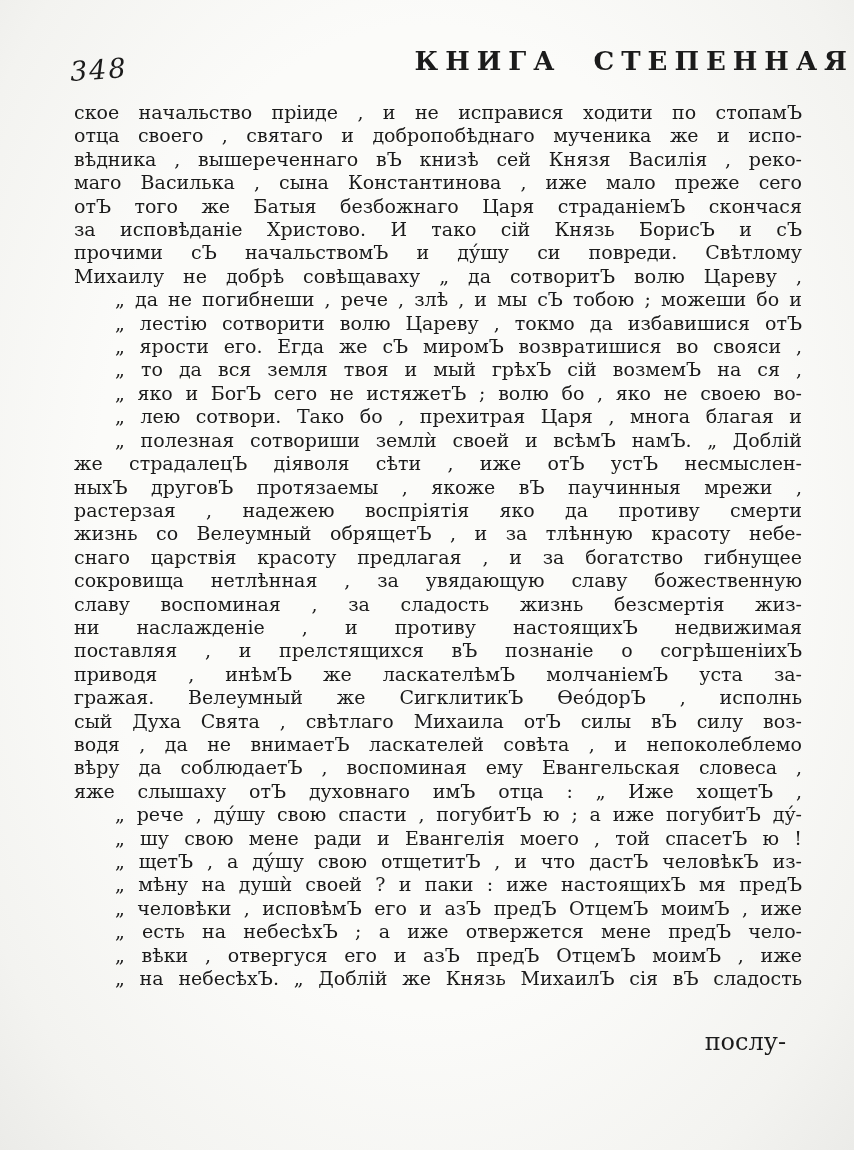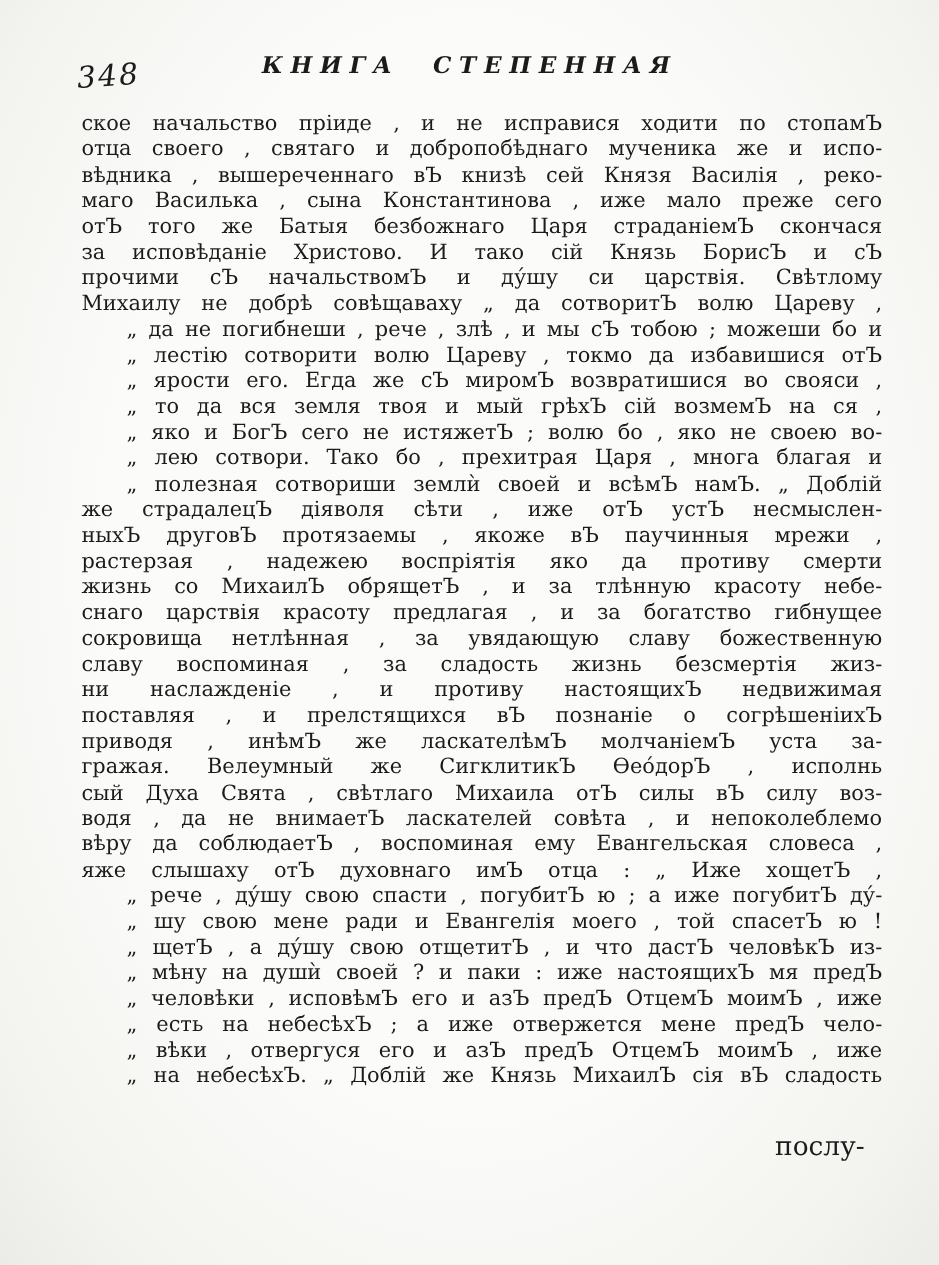--- a/index.html
+++ b/index.html
@@ -31,24 +31,23 @@
     font-size: 27px;
     font-style: italic;
     letter-spacing: 2px;
     transform: rotate(-4deg);
   }
   .head-title {
     position: absolute;
     left: 0;
     right: 0;
     top: 2px;
-    text-align: center;
-    font-size: 21px;
+    text-align: right;
+    font-size: 26px;
     font-weight: bold;
-    font-style: italic;
     letter-spacing: 7px;
     word-spacing: 16px;
     white-space: nowrap;
   }
   .text-block {
     position: absolute;
     left: 74px;
     top: 101px;
     width: 728px;
   }
@@ -84,33 +83,33 @@
     <div class="head-title">КНИГА СТЕПЕННАЯ</div>
   </div>
 
   <div class="text-block">
       <div class="line">ское начальство пріиде , и не исправися ходити по стопамЪ</div>
       <div class="line">отца своего , святаго и добропобѣднаго мученика же и испо-</div>
       <div class="line">вѣдника , вышереченнаго вЪ книзѣ сей Князя Василія , реко-</div>
       <div class="line">маго Василька , сына Константинова , иже мало преже сего</div>
       <div class="line">отЪ того же Батыя безбожнаго Царя страданіемЪ скончася</div>
       <div class="line">за исповѣданіе Христово.  И тако сій Князь БорисЪ и сЪ</div>
-      <div class="line">прочими сЪ начальствомЪ и ду́шу си царствія.  Свѣтлому</div>
+      <div class="line">прочими сЪ начальствомЪ и ду́шу си повреди.  Свѣтлому</div>
       <div class="line">Михаилу не добрѣ совѣщаваху „ да сотворитЪ волю Цареву ,</div>
       <div class="line hang">„ да не погибнеши , рече , злѣ , и мы сЪ тобою ; можеши бо и</div>
       <div class="line hang">„ лестію сотворити волю Цареву , токмо да избавишися отЪ</div>
       <div class="line hang">„ ярости его.  Егда же сЪ миромЪ возвратишися во свояси ,</div>
       <div class="line hang">„ то да вся земля твоя и мый грѣхЪ сій возмемЪ на ся ,</div>
       <div class="line hang">„ яко и БогЪ сего не истяжетЪ ; волю бо , яко не своею во-</div>
       <div class="line hang">„ лею сотвори.  Тако бо , прехитрая Царя , многа благая и</div>
       <div class="line hang">„ полезная сотвориши землѝ своей и всѣмЪ намЪ. „  Доблій</div>
       <div class="line">же страдалецЪ діяволя сѣти ,  иже отЪ устЪ несмыслен-</div>
       <div class="line">ныхЪ друговЪ протязаемы , якоже вЪ паучинныя мрежи ,</div>
       <div class="line">растерзая , надежею воспріятія яко да противу смерти</div>
-      <div class="line">жизнь со МихаилЪ обрящетЪ , и за тлѣнную красоту небе-</div>
+      <div class="line">жизнь со Велеумный обрящетЪ , и за тлѣнную красоту небе-</div>
       <div class="line">снаго царствія красоту предлагая , и за богатство гибнущее</div>
       <div class="line">сокровища нетлѣнная , за увядающую славу божественную</div>
       <div class="line">славу воспоминая , за сладость жизнь безсмертія жиз-</div>
       <div class="line">ни наслажденіе ,  и противу настоящихЪ недвижимая</div>
       <div class="line">поставляя , и прелстящихся вЪ познаніе о согрѣшеніихЪ</div>
       <div class="line">приводя , инѣмЪ же ласкателѣмЪ молчаніемЪ уста за-</div>
       <div class="line">гражая.  Велеумный же СигклитикЪ Ѳео́дорЪ ,  исполнь</div>
       <div class="line">сый Духа Свята , свѣтлаго Михаила отЪ силы вЪ силу воз-</div>
       <div class="line">водя , да не внимаетЪ ласкателей совѣта , и непоколеблемо</div>
       <div class="line">вѣру да соблюдаетЪ , воспоминая ему Евангельская словеса ,</div>

